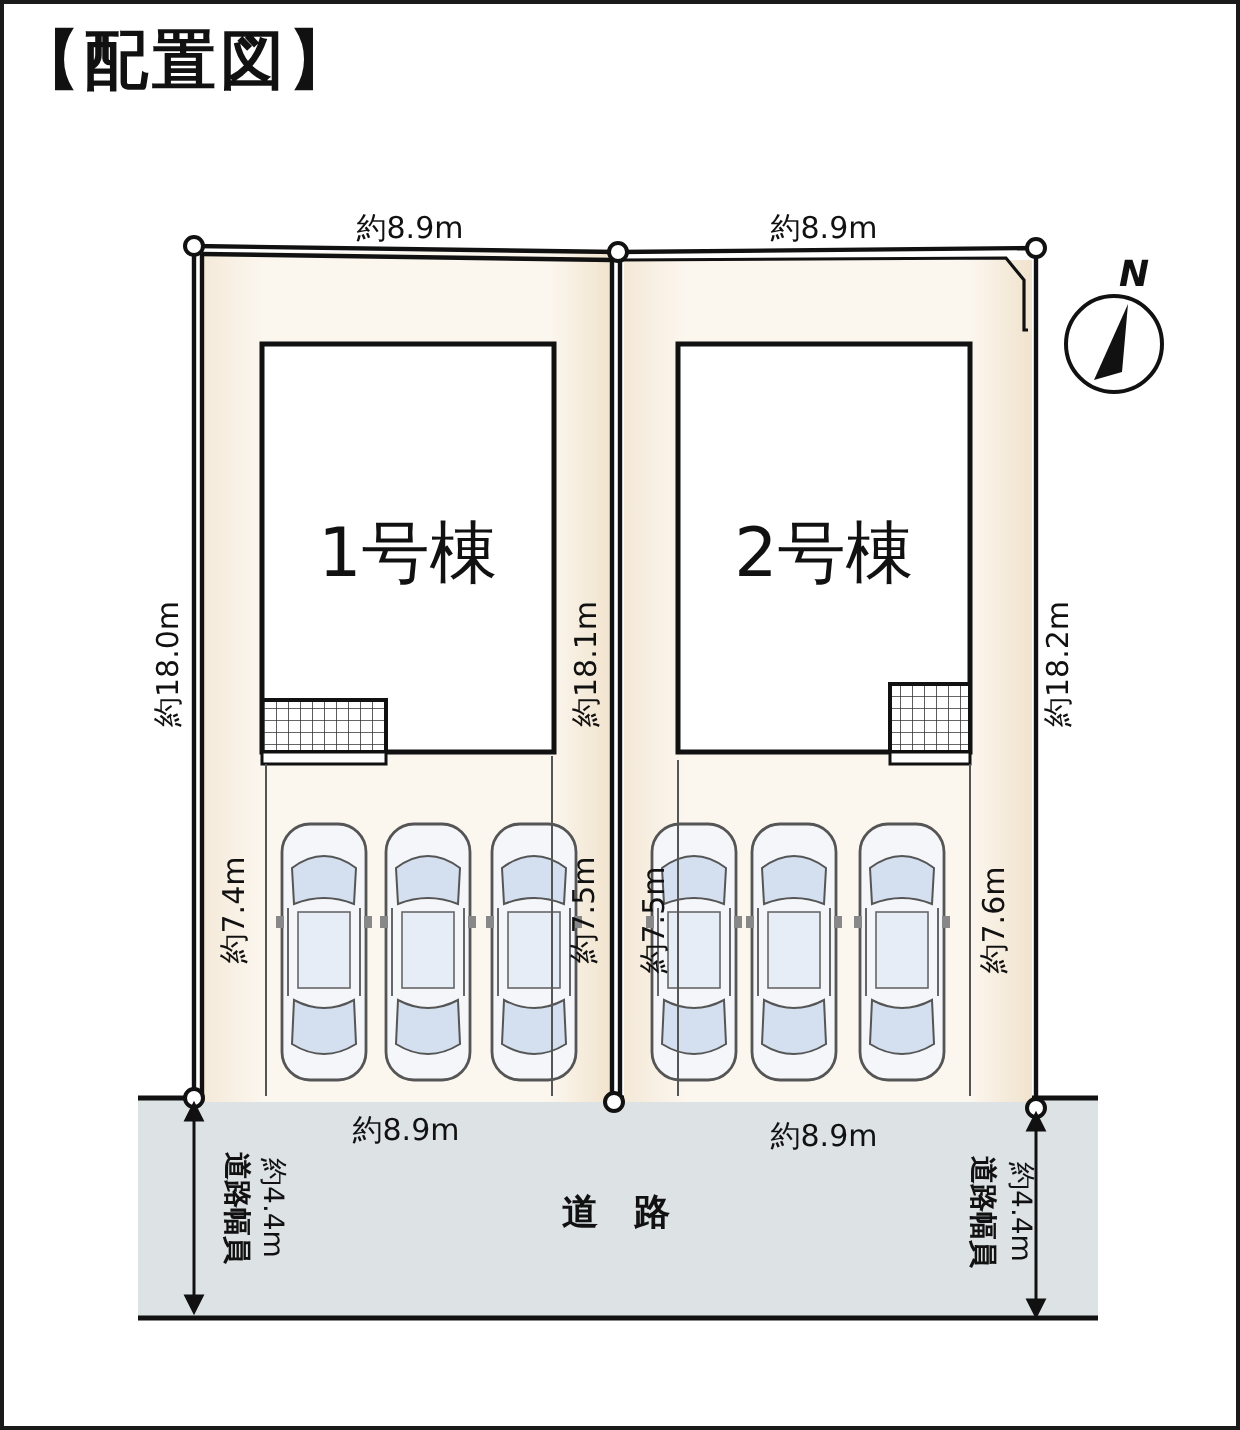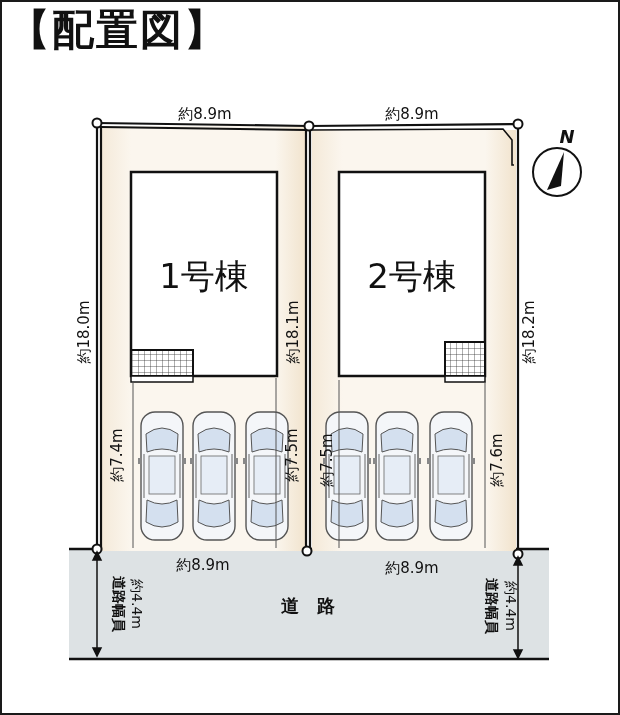--- a/index.html
+++ b/index.html
@@ -8,21 +8,21 @@
       font-family: "DejaVu Sans", "Liberation Sans", sans-serif;
       overflow: hidden;
     }
     .frame {
       position: absolute; left: 0; top: 0; width: 616px; height: 711px;
       border: 2px solid #1a1a1a; background: #ffffff;
     }
     .title {
       position: absolute; left: 8px; top: 8px;
       font-family: "DejaVu Serif", "Liberation Serif", serif;
-      font-weight: bold; font-size: 42px; line-height: 44px;
+      font-weight: bold; font-size: 32px; line-height: 44px;
       color: #111; letter-spacing: 2px;
     }
     svg { position: absolute; left: 0; top: 0; }
     .lbl { font-family: "DejaVu Sans", "Liberation Sans", sans-serif; fill: #111; }
   </style>
 </head>
 <body>
 
 <div class="frame"></div>
 <div class="title">【配置図】</div>

